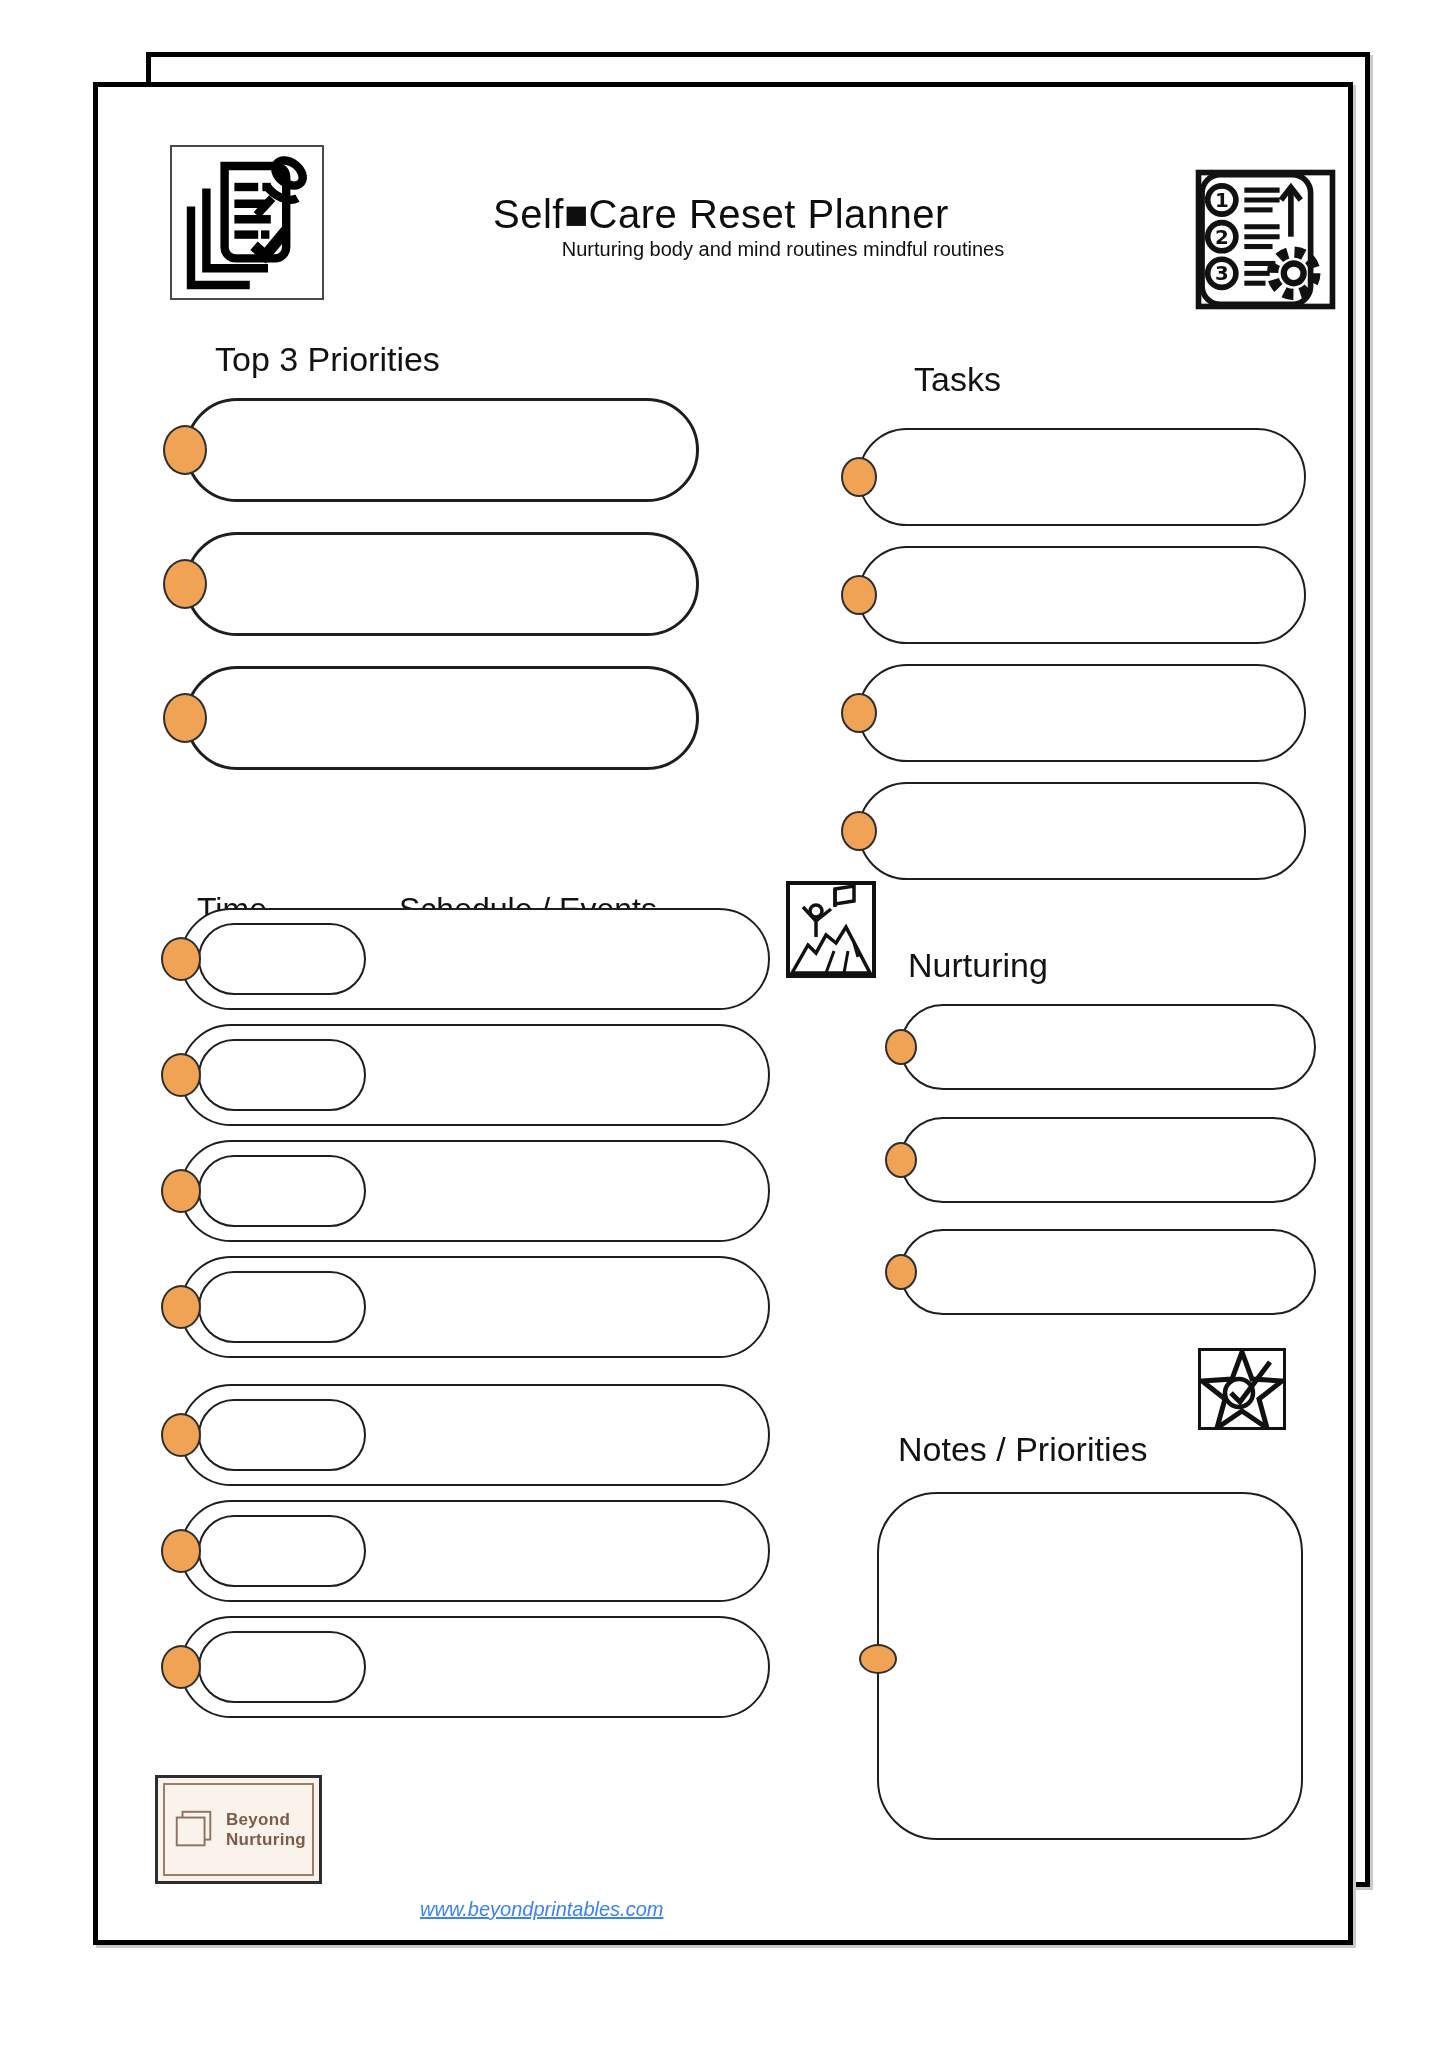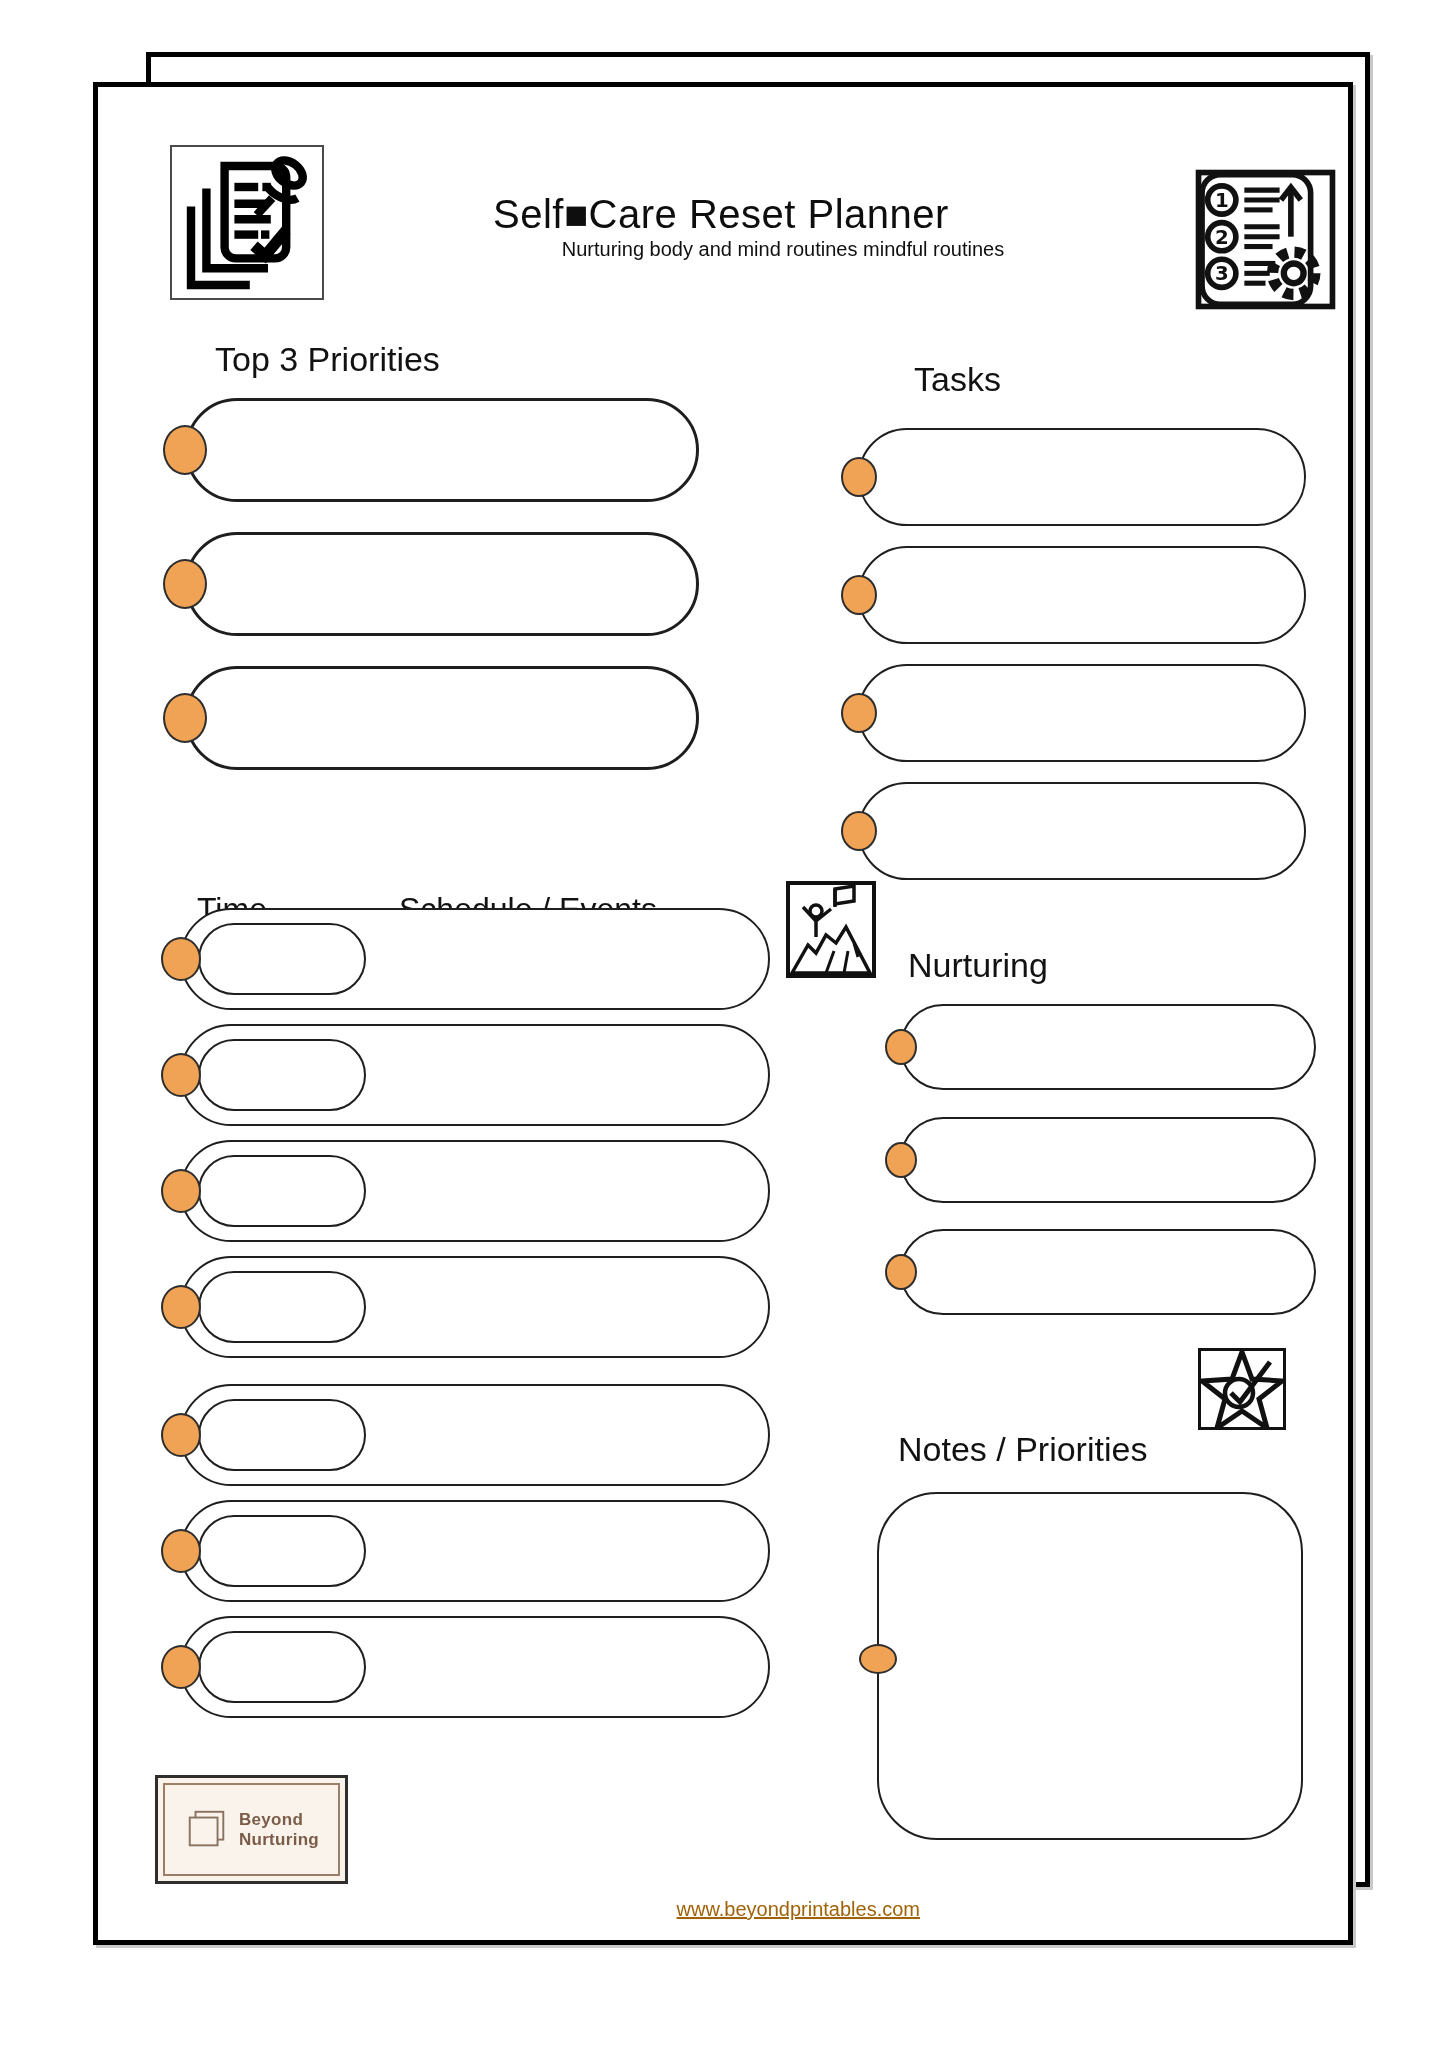--- a/index.html
+++ b/index.html
@@ -70,31 +70,31 @@
   .k-pill .dot { width:32px; height:36px; left:-17px; }
   .k1 { top:1004px; } .k2 { top:1117px; } .k3 { top:1229px; }
 
   
   .star-box { left:1198px; top:1348px; width:88px; height:82px; }
   .notes-box { left:877px; top:1492px; width:426px; height:348px; border:2px solid #1e1e1e; border-radius:60px; background:#fff; }
   .notes-box .dot { top:150px; transform:none; width:38px; height:30px; left:-20px; }
 
   
   .logo-box {
-    left:155px; top:1775px; width:193px; height:109px;
+    left:155px; top:1775px; width:167px; height:109px;
     border:3px solid #2e2e2e; background:#faf3ec;
     display:flex; align-items:center; justify-content:center; gap:9px;
   }
   .logo-frame { position:absolute; inset:5px; border:2px solid #9c7e66; pointer-events:none; }
   .logo-text { font-size:17px; font-weight:bold; color:#7a5c49; line-height:1.15; letter-spacing:0.3px; }
 
   
   .footer-url {
-    left:420px; top:1898px; width:500px; text-align:right;
-    font-size:20px; color:#a16207; text-decoration:underline; cursor:pointer;
+    left:420px; top:1898px; width:500px; text-align:left;
+    font-size:20px; color:#3b82f6; text-decoration:underline; cursor:pointer;font-style:italic;
   }
 </style>
 </head>
 <body>
 
 <div class="abs back-page"></div>
 <div class="abs front-page"></div>
 
 <div class="abs clip-icon-box">
   <svg viewBox="0 0 100 100">

